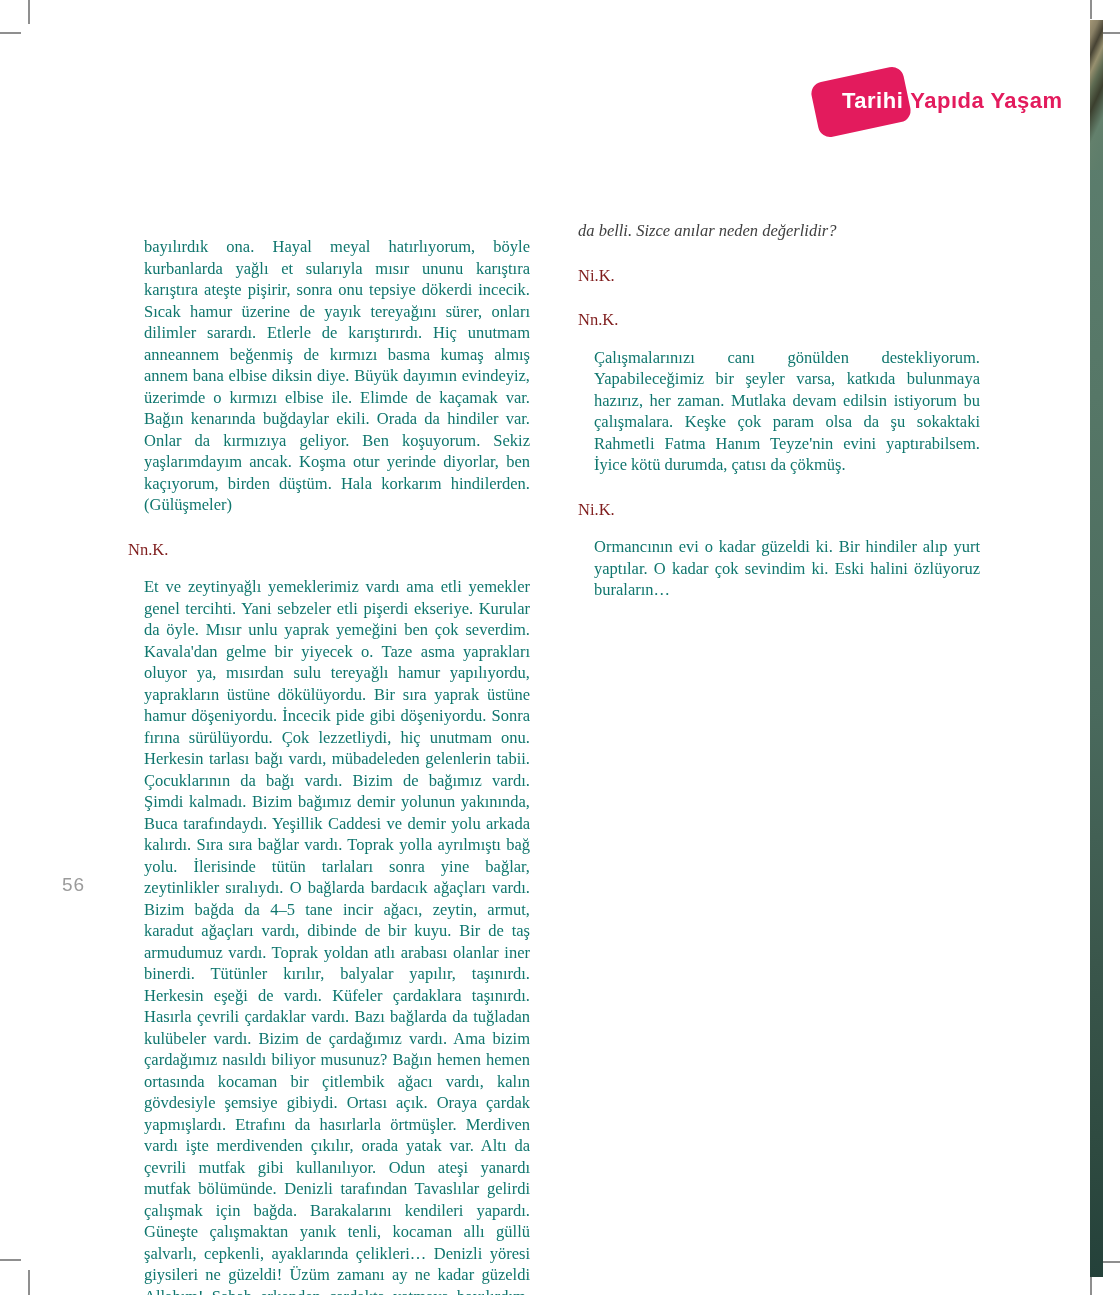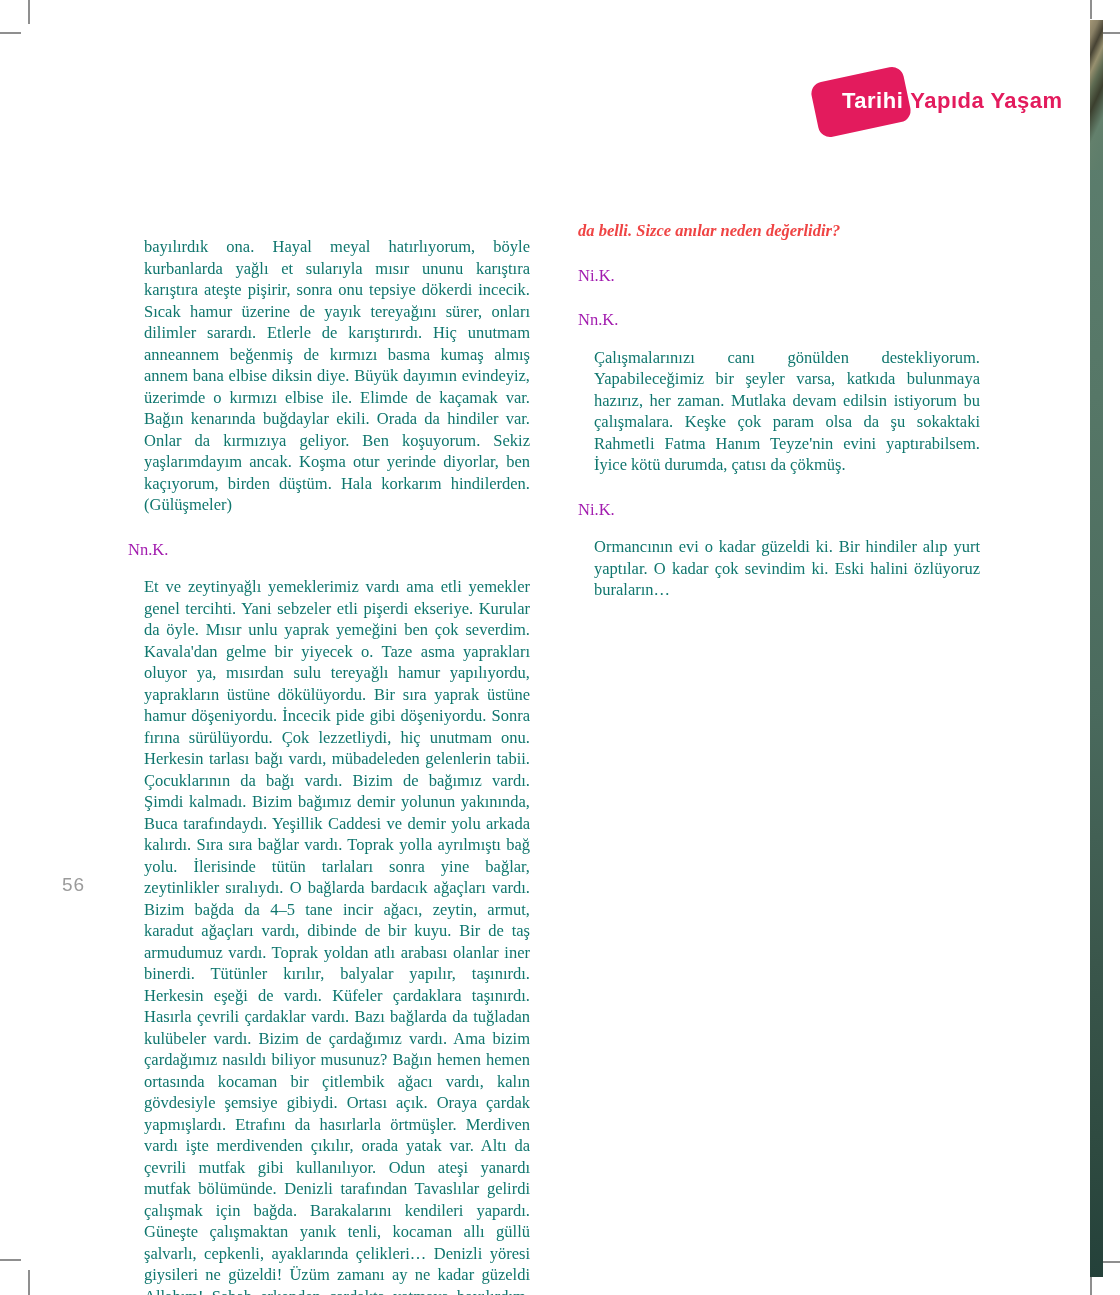--- a/index.html
+++ b/index.html
@@ -53,26 +53,25 @@
     position:absolute; top:220px; width:418px;
     font-size:16.5px; line-height:21.5px;
   }
   .col-left  { left:128px; }
   .col-right { left:578px; }
 
   .para {
     text-align:justify; color:#0f766e; margin:16px;
   }
   .speaker-label {
-    color:#a21caf; margin:23px 0 0 0;
+    color:#7f1d1d; margin:23px 0 0 0;
   }
   .question {
-    font-style:italic; color:#ef4444; text-align:justify;
+    font-style:italic; color:#404040; text-align:justify;
     margin:23px 0 0 0;
-    font-weight:bold;
   }
   .question.first { margin-top:0; }
 </style>
 </head>
 <body>
 
 <div class="page">
 
   <div class="crop" style="left:28px; top:0; width:2px; height:24px;"></div>
   <div class="crop" style="left:0; top:32px; width:21px; height:2px;"></div>

